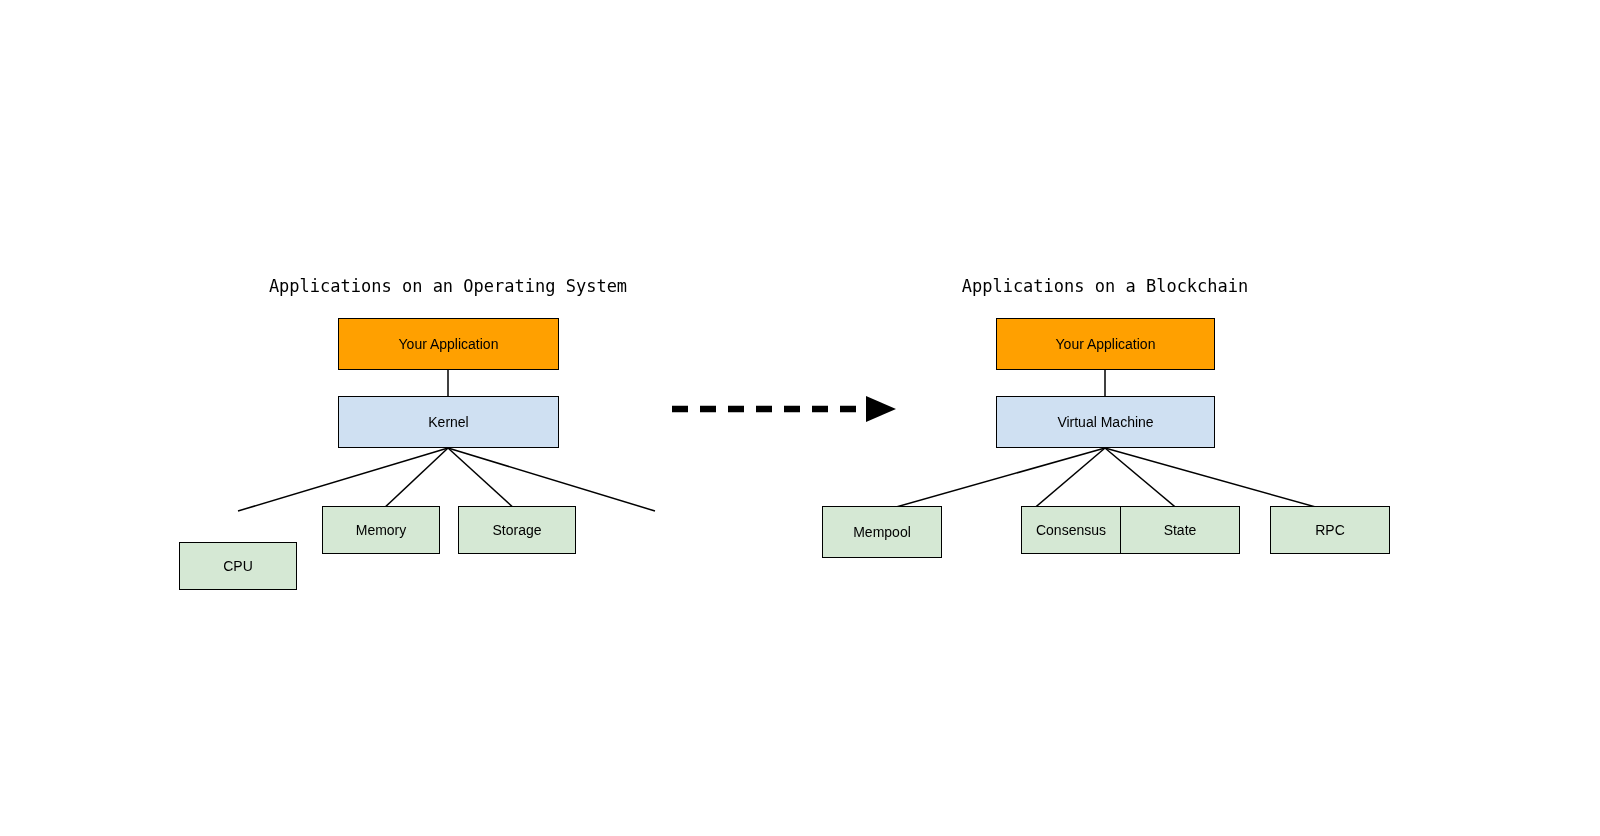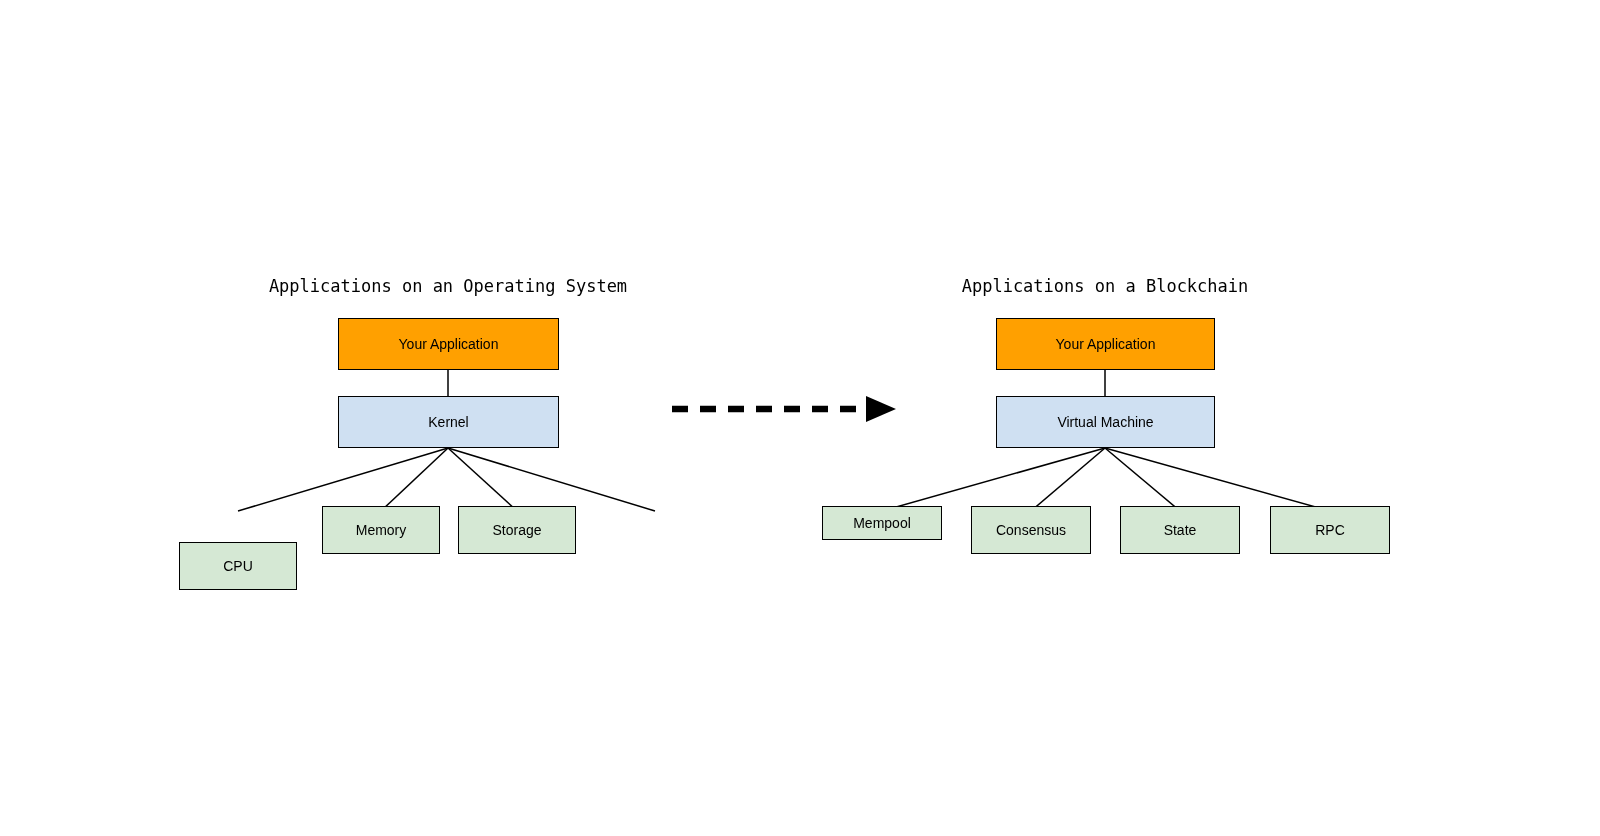--- a/index.html
+++ b/index.html
@@ -89,21 +89,21 @@
 
   <div class="node leaf" style="left:322px; top:506px; width:118px; height:48px;">Memory</div>
 
 
   <div class="group-title" style="left:955px; top:276px; width:300px;">Applications on a Blockchain</div>
 
   <div class="node app" style="left:996px; top:318px; width:219px; height:52px;">Your Application</div>
 
   <div class="node core" style="left:996px; top:396px; width:219px; height:52px;">Virtual Machine</div>
 
-  <div class="node leaf" style="left:822px; top:506px; width:120px; height:34px;">Mempool</div>
+  <div class="node leaf" style="left:822px; top:506px; width:120px; height:52px;">Mempool</div>
 
-  <div class="node leaf" style="left:971px; top:506px; width:120px; height:48px;">Consensus</div>
+  <div class="node leaf" style="left:1021px; top:506px; width:100px; height:48px;">Consensus</div>
 
   <div class="node leaf" style="left:1120px; top:506px; width:120px; height:48px;">State</div>
 
   <div class="node leaf" style="left:1270px; top:506px; width:120px; height:48px;">RPC</div>
 
 </div>
 
 </body></html>

